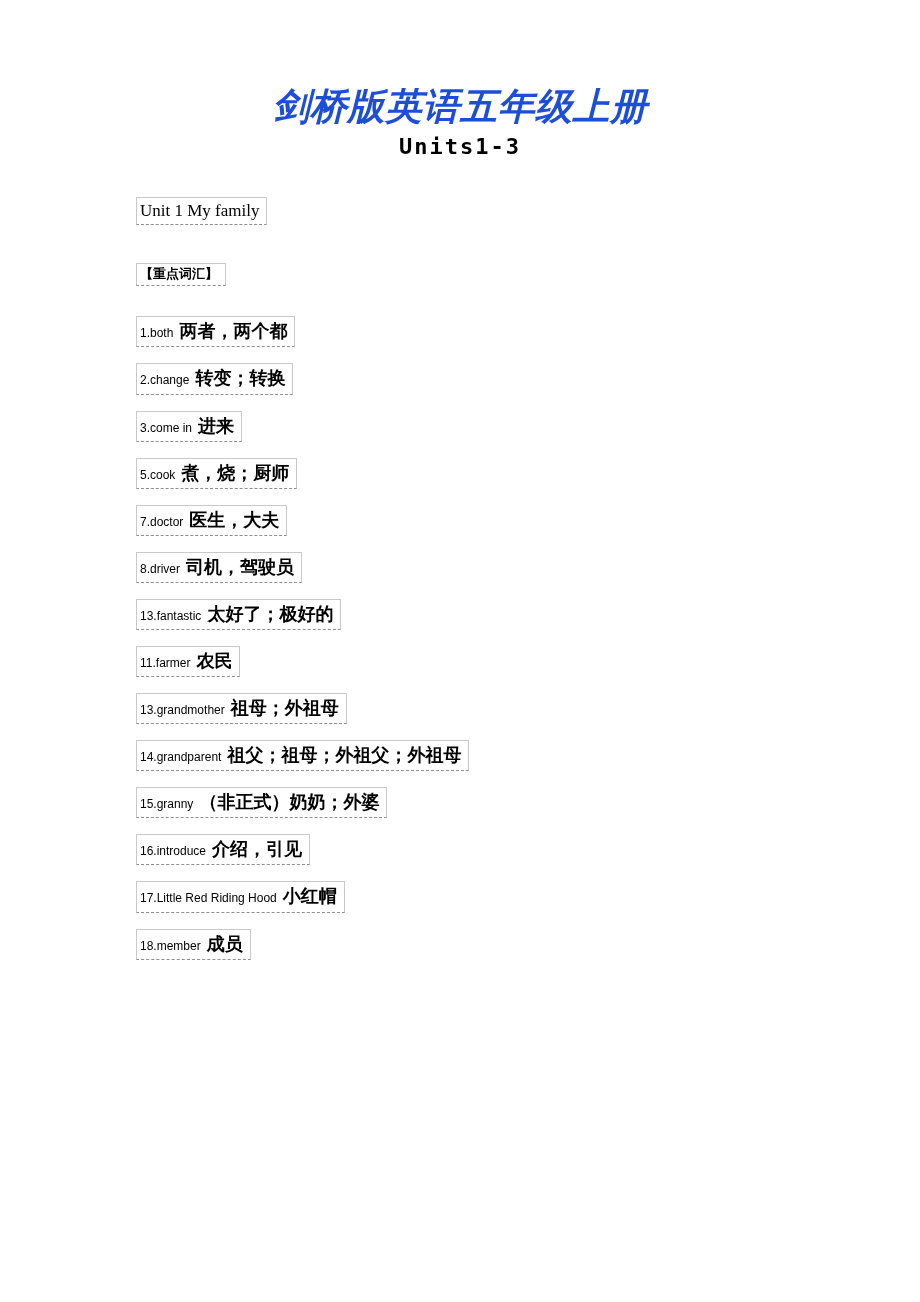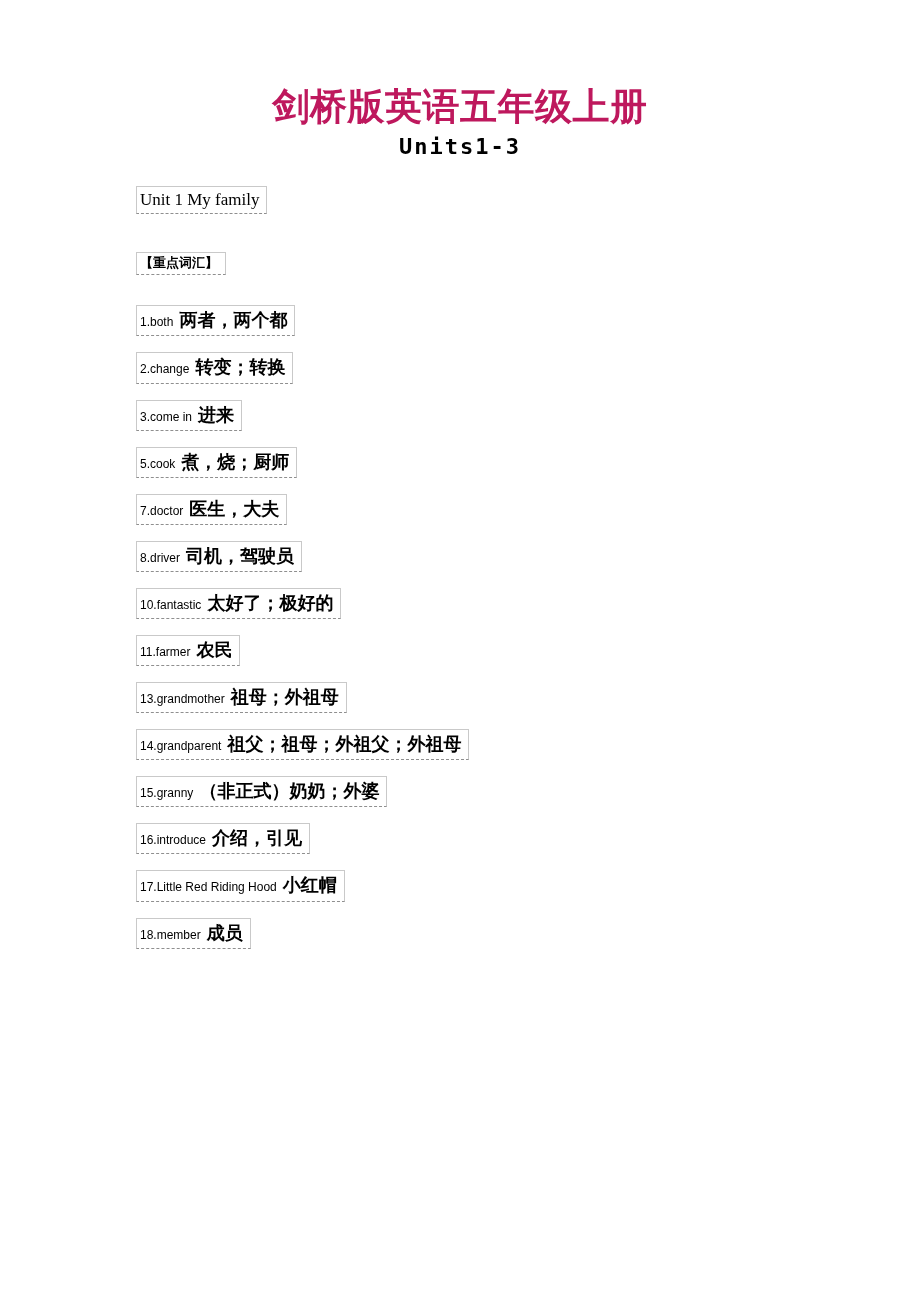--- a/index.html
+++ b/index.html
@@ -20,35 +20,36 @@
   .title-block {
     text-align: center;
     padding-top: 84px;
   }
   .doc-title-cn {
     font-family: "DejaVu Sans", "Liberation Sans", sans-serif;
     font-size: 37px;
     font-weight: 700;
     line-height: 1.22;
     letter-spacing: 0.5px;
-    color: #be185d;
+    color: #1d4ed8;
+    font-style: italic;
   }
   .doc-title-en {
     font-family: "DejaVu Sans Mono", "Liberation Mono", monospace;
     font-size: 22px;
     font-weight: 700;
     line-height: 1.26;
     letter-spacing: 2px;
     margin-top: 4px;
     color: #000;
   }
 
   
   .content {
-    margin-top: 25px;
+    margin-top: 36px;
     padding-left: 136px;
   }
 
   
   .boxed {
     display: inline-block;
     box-sizing: border-box;
     border: 1px solid #c9c9c9;
     border-bottom: 1px dashed #8f8f8f;
     padding: 2px 7px 3px 3px;
@@ -123,21 +124,21 @@
 
   <div class="gap-md"></div>
 
   <ul class="vocab-list" id="vocab-list">
       <li class="vocab-item"><span class="boxed vocab-box"><span class="en">1.both</span><span class="cn">两者，两个都</span></span></li>
       <li class="vocab-item"><span class="boxed vocab-box"><span class="en">2.change</span><span class="cn">转变；转换</span></span></li>
       <li class="vocab-item"><span class="boxed vocab-box"><span class="en">3.come in</span><span class="cn">进来</span></span></li>
       <li class="vocab-item"><span class="boxed vocab-box"><span class="en">5.cook</span><span class="cn">煮，烧；厨师</span></span></li>
       <li class="vocab-item"><span class="boxed vocab-box"><span class="en">7.doctor</span><span class="cn">医生，大夫</span></span></li>
       <li class="vocab-item"><span class="boxed vocab-box"><span class="en">8.driver</span><span class="cn">司机，驾驶员</span></span></li>
-      <li class="vocab-item"><span class="boxed vocab-box"><span class="en">10.fantastic</span><span class="cn">太好了；极好的</span></span></li>
+      <li class="vocab-item"><span class="boxed vocab-box"><span class="en">13.fantastic</span><span class="cn">太好了；极好的</span></span></li>
       <li class="vocab-item"><span class="boxed vocab-box"><span class="en">11.farmer</span><span class="cn">农民</span></span></li>
       <li class="vocab-item"><span class="boxed vocab-box"><span class="en">13.grandmother</span><span class="cn">祖母；外祖母</span></span></li>
       <li class="vocab-item"><span class="boxed vocab-box"><span class="en">14.grandparent</span><span class="cn">祖父；祖母；外祖父；外祖母</span></span></li>
       <li class="vocab-item"><span class="boxed vocab-box"><span class="en">15.granny</span><span class="cn">（非正式）奶奶；外婆</span></span></li>
       <li class="vocab-item"><span class="boxed vocab-box"><span class="en">16.introduce</span><span class="cn">介绍，引见</span></span></li>
       <li class="vocab-item"><span class="boxed vocab-box"><span class="en">17.Little Red Riding Hood</span><span class="cn">小红帽</span></span></li>
       <li class="vocab-item"><span class="boxed vocab-box"><span class="en">18.member</span><span class="cn">成员</span></span></li>
     </ul>
 
 </div>

